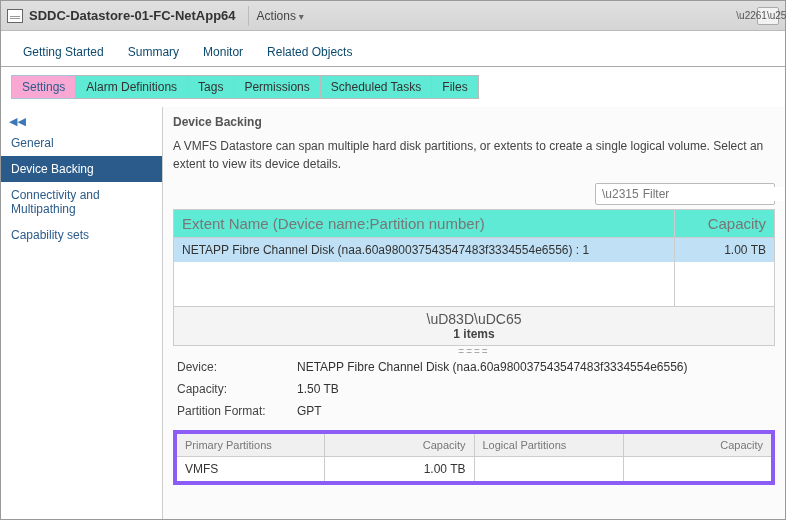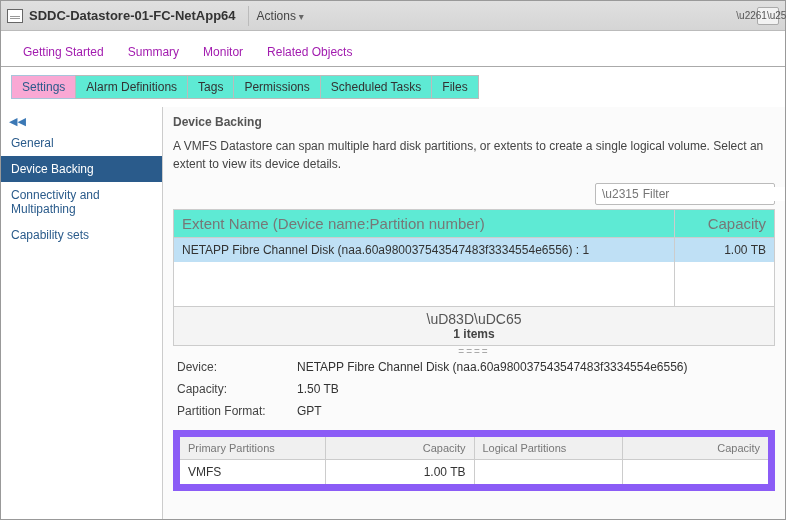--- a/index.html
+++ b/index.html
@@ -7,21 +7,21 @@
   .window { width: 786px; height: 520px; border: 1px solid #999; background: #fff; display: flex; flex-direction: column; }
   .titlebar { height: 30px; background: linear-gradient(#e0e0e0, #d5d5d5); border-bottom: 1px solid #bbb; display: flex; align-items: center; padding: 0 6px; }
   .titlebar .icon { width: 16px; height: 14px; border: 1px solid #666; background: #fff; margin-right: 6px; position: relative; }
   .titlebar .icon::after { content: ""; position: absolute; left: 2px; right: 2px; bottom: 2px; height: 4px; background: repeating-linear-gradient(#999 0 1px, transparent 1px 2px); }
   .titlebar .title { font-weight: bold; color: #333; font-size: 13px; }
   .titlebar .actions { margin-left: 12px; padding: 3px 8px; border-left: 1px solid #bbb; color: #444; cursor: pointer; }
   .titlebar .actions::after { content: " \25BE"; color: #666; font-size: 10px; }
   .titlebar .spacer { flex: 1; }
   .titlebar .menu-btn { width: 22px; height: 18px; border: 1px solid #aaa; border-radius: 2px; background: #f2f2f2; display: flex; align-items: center; justify-content: center; cursor: pointer; font-size: 10px; color: #555; }
   .top-tabs { display: flex; align-items: flex-end; padding: 8px 10px 0 10px; border-bottom: 1px solid #aaa; background: #fff; }
-  .top-tabs .ttab { padding: 6px 12px 7px; color: #a21caf; cursor: pointer; }
+  .top-tabs .ttab { padding: 6px 12px 7px; color: #0c4a6e; cursor: pointer; }
   .top-tabs .ttab.active { border: 1px solid #aaa; border-bottom: 1px solid #fff; background: #fff; border-radius: 3px 3px 0 0; margin-bottom: -1px; font-weight: normal; }
   .sub-tabs { display: flex; padding: 8px 10px; gap: 0; }
   .sub-tabs .stab { border: 1px solid #bbb; padding: 4px 10px; background: #5eead4; cursor: pointer; margin-left: -1px; color: #333; }
   .sub-tabs .stab:first-child { margin-left: 0; }
   .sub-tabs .stab.active { background: #f9a8d4; border-color: #a8c4da; color: #2a5b8b; }
   .body-row { display: flex; flex: 1; overflow: hidden; }
   .sidebar { width: 162px; border-right: 1px solid #ccc; padding-top: 6px; }
   .sidebar .collapse { padding: 2px 8px; color: #3b78b5; font-size: 11px; cursor: pointer; }
   .sidebar .navitem { padding: 6px 10px; color: #2a5b8b; cursor: pointer; }
   .sidebar .navitem.active { background: #2a5b8b; color: #fff; }
@@ -38,21 +38,21 @@
   table.extent-table tr.selected td { background: #bfe0f5; }
   table.extent-table tr.empty td { height: 22px; }
   table.extent-table .cap-col { width: 100px; text-align: right; }
   .table-footer { display: flex; align-items: center; justify-content: space-between; border: 1px solid #ccc; border-top: none; padding: 4px 8px; background: #f4f4f4; flex-direction: column; }
   .table-footer .find { color: #555; font-size: 14px; cursor: pointer; }
   .table-footer .count { font-weight: bold; color: #444; }
   .drag-handle { height: 10px; text-align: center; color: #aaa; font-size: 10px; letter-spacing: 2px; }
   .details-title { color: #555; font-weight: bold; margin: 10px 0 8px; }
   .details-grid { display: grid; grid-template-columns: 120px 1fr; row-gap: 8px; padding: 4px 4px 12px 4px; color: #333; }
   .details-grid .lbl { color: #444; }
-  table.part-table { width: 100%; border: 7px solid #8b5cf6; border-collapse: collapse; background: #fff; table-layout: fixed; }
+  table.part-table { width: 100%; border: 4px solid #8b5cf6; border-collapse: collapse; background: #fff; table-layout: fixed; }
   table.part-table th { background: #f0f0f0; color: #777; font-weight: normal; font-size: 11px; padding: 5px 8px; border: 1px solid #ccc; text-align: left; }
   table.part-table td { padding: 5px 8px; border: 1px solid #ccc; color: #333; }
   table.part-table .cap-col { text-align: right; }
 </style>
 </head>
 <body>
 
 <div class="window">
 
   <div class="titlebar">

